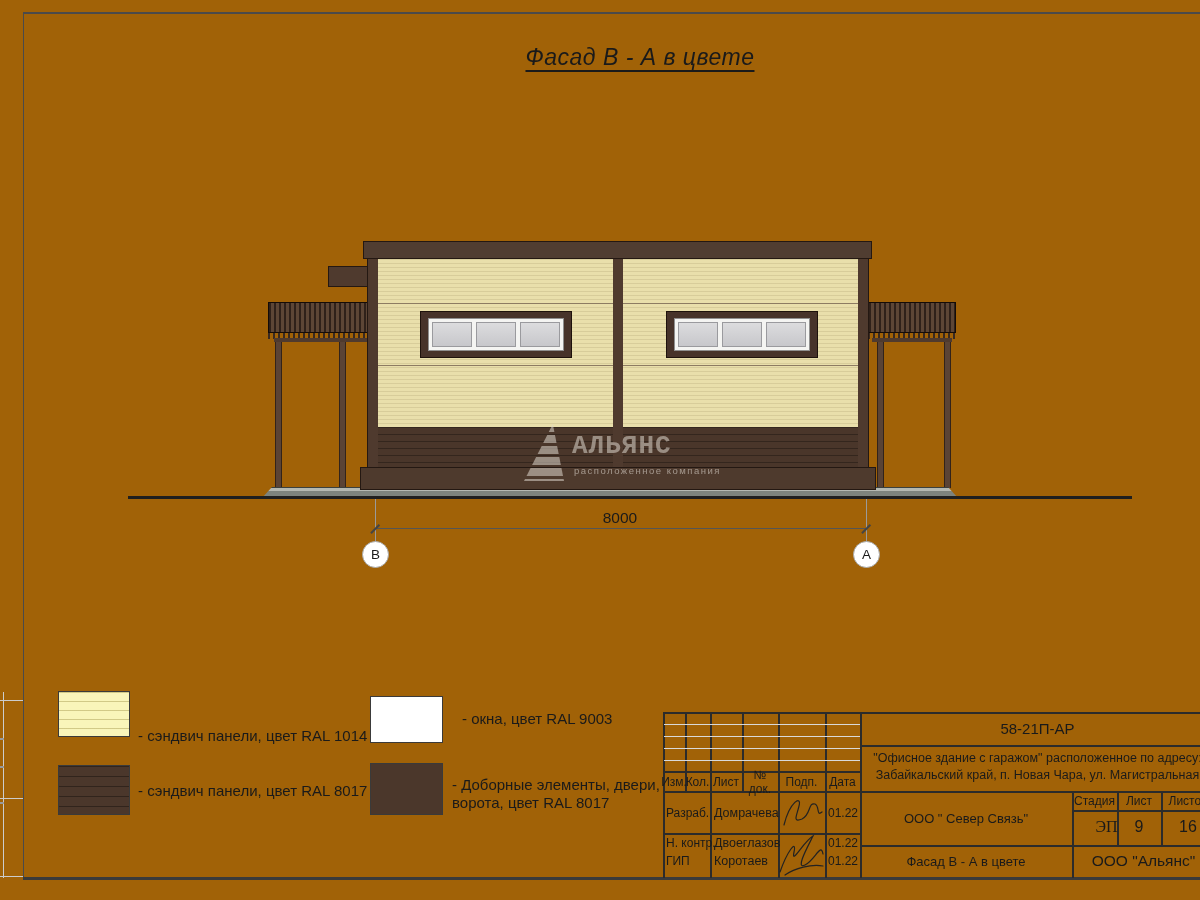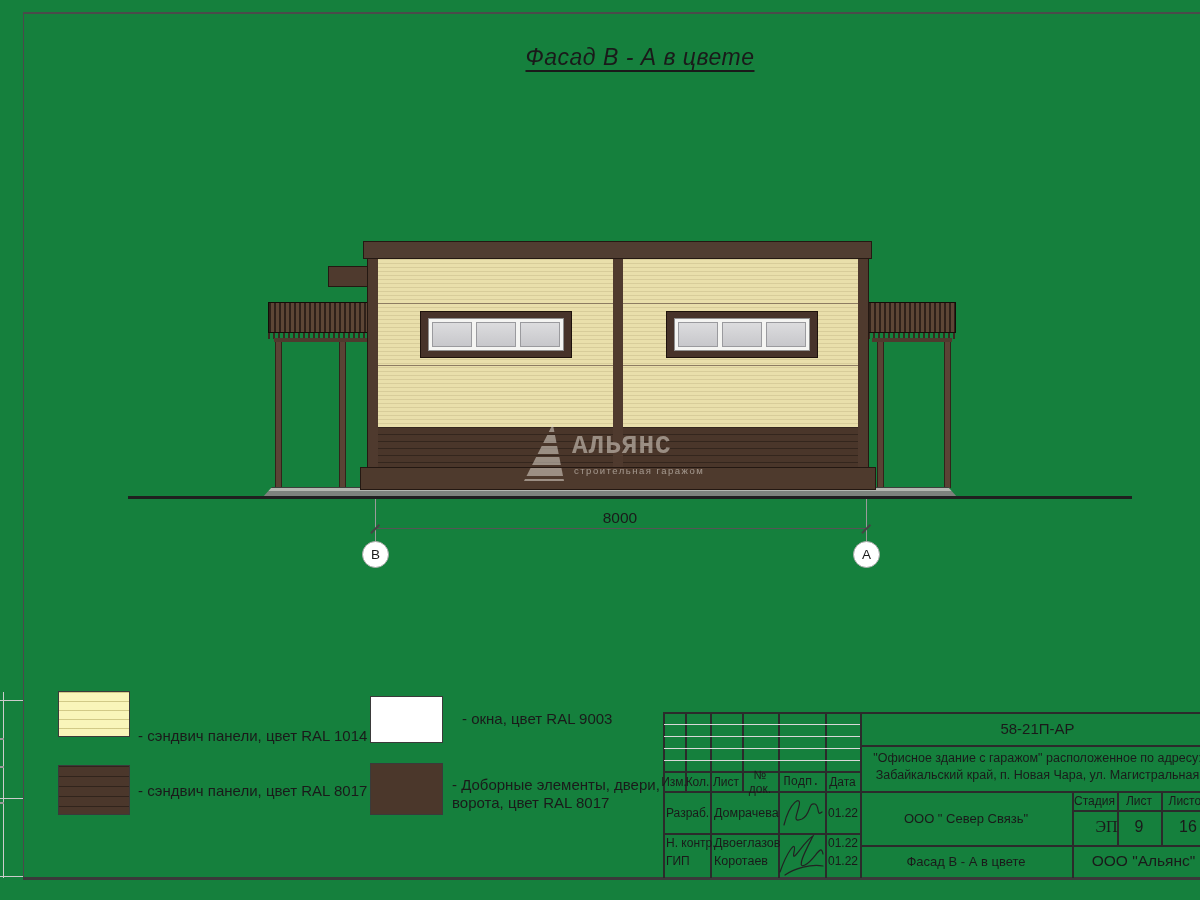--- a/index.html
+++ b/index.html
@@ -1,16 +1,16 @@
 <!DOCTYPE html>
 <html><head>
 <meta charset="utf-8">
 <style>
   html,body{margin:0;padding:0;background:#fff;}
-  .sheet{position:relative;width:1200px;height:900px;background:#15803d;overflow:hidden;
+  .sheet{position:relative;width:1200px;height:900px;background:#a16207;overflow:hidden;
          font-family:"Liberation Sans",sans-serif;color:#1a1a1a;}
   .abs{position:absolute;}
   
   .hl{position:absolute;background:#2b2b2b;height:1.5px;}
   .vl{position:absolute;background:#2b2b2b;width:1.5px;}
   .hl.faint,.vl.faint{background:#d9d9d9;}
   .hl.margin,.vl.margin{background:#cccccc;height:1px;width:auto;}
   .vl.margin{width:1px;height:auto;}
   
   .sheet-title{font-size:23px;font-style:italic;text-decoration:underline;
@@ -132,21 +132,21 @@
         <div class="pane"></div>
         <div class="pane"></div>
       </div>
     </div>
 
     <div class="abs groundline" style="left:128px;top:496px;width:1004px;height:3px;"></div>
 
     <div class="abs wm" style="left:508px;top:420px;width:260px;height:62px;">
       <div class="abs wm-tri" style="left:16px;top:4px;width:40px;height:57px;"></div>
       <div class="abs wm-brand" style="left:64px;top:11px;">АЛЬЯНС</div>
-      <div class="abs wm-tag" style="left:66px;top:45px;">строительная гаражом</div>
+      <div class="abs wm-tag" style="left:66px;top:45px;">расположенное компания</div>
     </div>
 
     <div class="extline" style="left:375px;top:499px;height:44px;"></div>
     <div class="extline" style="left:866px;top:499px;height:44px;"></div>
     <div class="hl" style="left:375px;top:528px;width:492px;height:1px;background:#555;"></div>
     <div class="tick" style="left:369px;top:528px;"></div>
     <div class="tick" style="left:860px;top:528px;"></div>
     <div class="abs dimtext" style="left:560px;top:509px;width:120px;">8000</div>
     <div class="axis-circle" style="left:362px;top:541px;">
       <span>В</span>
@@ -193,21 +193,21 @@
 
     <div class="hl faint" style="left:664px;top:724px;width:196px;height:1px;"></div>
     <div class="hl faint" style="left:664px;top:736px;width:196px;height:1px;"></div>
     <div class="hl faint" style="left:664px;top:748px;width:196px;height:1px;"></div>
     <div class="hl faint" style="left:664px;top:760px;width:196px;height:1px;"></div>
 
     <div class="tb-text tb-center" style="left:663px;top:774px;width:22px;height:16px;">Изм.</div>
     <div class="tb-text tb-center" style="left:685px;top:774px;width:25px;height:16px;border-radius:8px;">Кол.</div>
     <div class="tb-text tb-center" style="left:710px;top:774px;width:32px;height:16px;">Лист</div>
     <div class="tb-text tb-center" style="left:742px;top:774px;width:36px;height:16px;">№ док.</div>
-    <div class="tb-text tb-center" style="left:778px;top:774px;width:47px;height:16px;font-family:Liberation Mono, monospace;">Подп.</div>
+    <div class="tb-text tb-center" style="left:778px;top:774px;width:47px;height:16px;">Подп.</div>
     <div class="tb-text tb-center" style="left:825px;top:774px;width:35px;height:16px;">Дата</div>
 
     <div class="tb-text" style="left:666px;top:806px;">Разраб.</div>
     <div class="tb-text" style="left:714px;top:806px;font-size:12.5px;">Домрачева</div>
     <div class="tb-text" style="left:828px;top:806px;">01.22</div>
     <div class="tb-text" style="left:666px;top:836px;">Н. контр.</div>
     <div class="tb-text" style="left:714px;top:836px;font-size:12.5px;">Двоеглазов</div>
     <div class="tb-text" style="left:828px;top:836px;">01.22</div>
     <div class="tb-text" style="left:666px;top:854px;">ГИП</div>
     <div class="tb-text" style="left:714px;top:854px;font-size:12.5px;">Коротаев</div>

